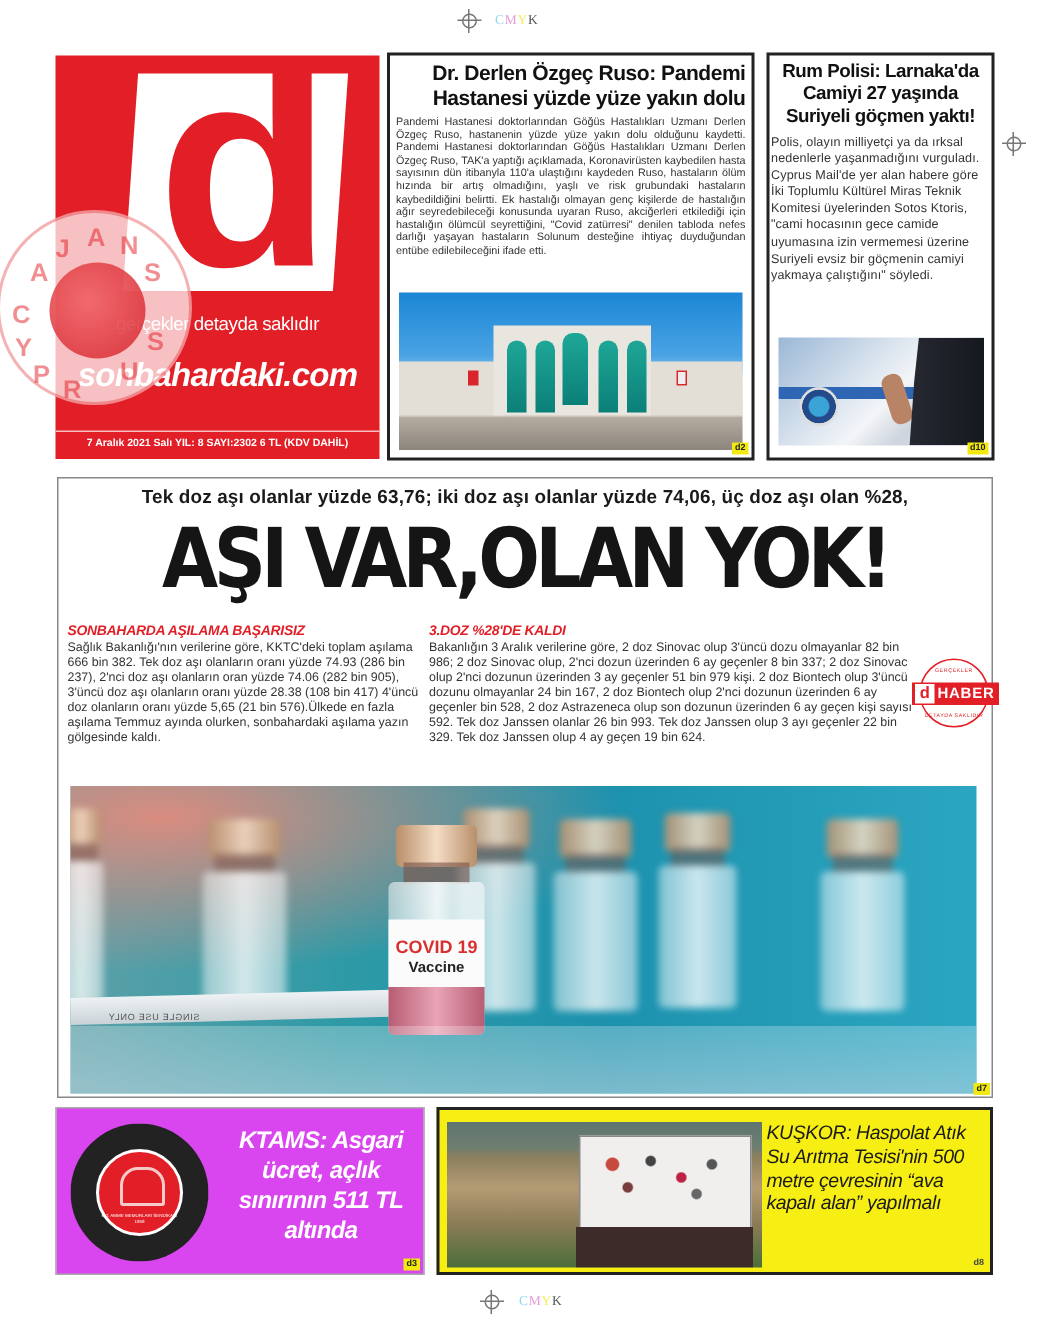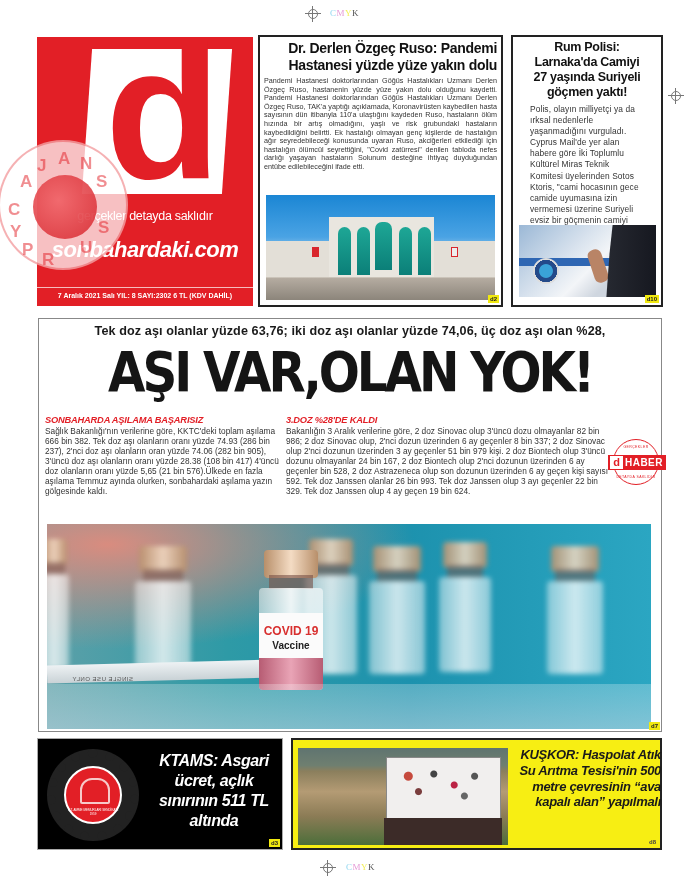--- a/index.html
+++ b/index.html
@@ -26,21 +26,21 @@
 
   
   .stamp { left: -2px; top: 140px; width: 130px; height: 130px; border-radius: 50%; background: rgba(255,255,255,0.72); border: 2px solid rgba(226,31,38,0.35); }
   .stamp .globe { position: absolute; left: 33px; top: 33px; width: 64px; height: 64px; border-radius: 50%; background: radial-gradient(circle at 40% 40%, #f05a5f, #d42027); opacity: 0.85; }
   .stamp .letters { position: absolute; left: 0; top: 0; width: 130px; height: 130px; color: #e21f26; opacity: 0.5; font-weight: 700; font-size: 17px; }
   .stamp .letters span { position: absolute; }
 
   
   .box { position: absolute; border: 2px solid #222; background: #fff; }
   .box-mid { left: 258px; top: 35px; width: 245px; height: 272px; padding: 3px 4px; }
-  .box-right { left: 511px; top: 35px; width: 152px; height: 272px; padding: 3px 17px; }
+  .box-right { left: 511px; top: 35px; width: 152px; height: 272px; padding: 3px 1px; }
   .h-mid { font-size: 14px; font-weight: 700; line-height: 17px; text-align: right; color: #111; letter-spacing: -0.3px; }
   .b-mid { font-size: 7.2px; line-height: 8.6px; text-align: justify; color: #333; margin-top: 3px; }
   .h-right { font-size: 12.5px; font-weight: 700; line-height: 15px; text-align: center; color: #111; letter-spacing: -0.3px; }
   .b-right { font-size: 8.4px; line-height: 11.1px; color: #333; margin-top: 4px; letter-spacing: 0.1px; }
 
   .photo-hospital { position: absolute; left: 6px; top: 158px; width: 229px; height: 105px; background: linear-gradient(#1b86d4 0%, #4aa3e4 40%, #8cc3e9 52%, #ddd 53%, #c8c0b4 82%, #999088 100%); overflow: hidden; }
   .ph-building { position: absolute; left: 63px; top: 22px; width: 105px; height: 60px; background: #e9e6df; }
   .ph-wing { position: absolute; top: 46px; height: 36px; background: #e3dfd7; }
   .ph-win { position: absolute; top: 32px; width: 13px; height: 48px; background: linear-gradient(#1ea796, #0b7f78); border-radius: 7px 7px 0 0; }
   .ph-flag { position: absolute; width: 7px; height: 10px; top: 52px; background: #d9262c; }
@@ -77,39 +77,39 @@
   .vial.blur { filter: blur(2.5px); opacity: 0.85; }
   .main-vial .label { position: absolute; left: 0; top: 45%; width: 100%; height: 32%; background: #fbfbfb; text-align: center; font-weight: 700; }
   .main-vial .label .l1 { color: #d8302f; font-size: 12px; margin-top: 11px; }
   .main-vial .label .l2 { color: #222; font-size: 10px; margin-top: 2px; }
   .main-vial .liquid { position: absolute; left: 0; top: 77%; width: 100%; height: 23%; background: linear-gradient(90deg, #b75c73, #e9a4b6, #b75c73); border-radius: 0 0 4px 4px; }
   .syringe { position: absolute; left: 0; top: 138px; width: 260px; height: 18px; background: linear-gradient(#eef2f4, #c9d2d6); transform: rotate(-1.5deg); }
   .syringe-text { position: absolute; left: 25px; top: 152px; font-size: 6px; color: #555; transform: scaleX(-1); letter-spacing: 0.5px; }
   .reflection { position: absolute; left: 0; bottom: 0; width: 100%; height: 45px; background: linear-gradient(rgba(255,255,255,0.25), rgba(200,220,230,0.55)); }
 
   
-  .ktams { left: 37px; top: 738px; width: 246px; height: 112px; background: #000000; border: 1px solid #aaa; }
+  .ktams { left: 37px; top: 738px; width: 246px; height: 112px; background: #d946ef; border: 1px solid #aaa; }
   .gear { position: absolute; left: 9px; top: 10px; width: 92px; height: 92px; border-radius: 50%; border: 9px dotted #222; background: #222; }
   .gear-inner { position: absolute; left: 8px; top: 8px; width: 58px; height: 58px; border-radius: 50%; background: #e21f26; border: 2px solid #fff; }
   .gear-people { position: absolute; left: 14px; top: 10px; width: 30px; height: 26px; border: 2px solid #f7c9c9; border-radius: 12px 12px 2px 2px; }
   .gear-caption { position: absolute; left: 0; width: 100%; top: 40px; text-align: center; color: #fff; font-size: 3px; line-height: 4px; }
   .ktams-text { position: absolute; left: 108px; top: 12px; width: 136px; color: #fff; font-weight: 700; font-style: italic; text-align: center; font-size: 16px; line-height: 20px; letter-spacing: -0.4px; }
 
   .kuskor { left: 291px; top: 738px; width: 371px; height: 112px; background: #f7ee13; border: 2px solid #222; }
   .kuskor-photo { position: absolute; left: 5px; top: 8px; width: 210px; height: 97px; overflow: hidden; background: linear-gradient(#5f7470 0%, #6f7f70 18%, #8b7f5d 24%, #b49b74 45%, #8c7c56 70%, #4c6e3a 100%); }
   .kp-board { position: absolute; left: 88px; top: 9px; width: 115px; height: 62px; background: #f1efee; border: 1px solid #888; }
   .kp-birds { position: absolute; left: 6px; top: 5px; width: 102px; height: 44px; background:
       radial-gradient(circle at 15% 30%, #c64a3d 4px, transparent 5px),
       radial-gradient(circle at 40% 25%, #444 3px, transparent 4px),
       radial-gradient(circle at 60% 50%, #b24 3px, transparent 4px),
       radial-gradient(circle at 80% 30%, #555 3px, transparent 4px),
       radial-gradient(circle at 25% 65%, #7a3d3d 3px, transparent 4px),
       radial-gradient(circle at 70% 75%, #666 3px, transparent 4px); }
   .kp-base { position: absolute; left: 86px; top: 70px; width: 118px; height: 27px; background: #3c2b28; }
-  .kuskor-text { position: absolute; left: 218px; top: 7px; width: 150px; text-align: right; color: #1a1a1a; font-weight: 700; font-style: italic; font-size: 13px; line-height: 15.8px; letter-spacing: -0.3px; }
+  .kuskor-text { position: absolute; left: 218px; top: 7px; width: 150px; text-align: left; color: #1a1a1a; font-weight: 400; font-style: italic; font-size: 13px; line-height: 15.8px; letter-spacing: -0.3px; }
 </style>
 </head>
 <body>
 
 <div class="reg" style="left:305px; top:6px;">
     <span></span>
   </div>
 <div class="cmyk" style="left:330px; top:8px;">
   <span class="c">C</span><span class="m">M</span><span class="y">Y</span><span class="k">K</span>
 </div>

